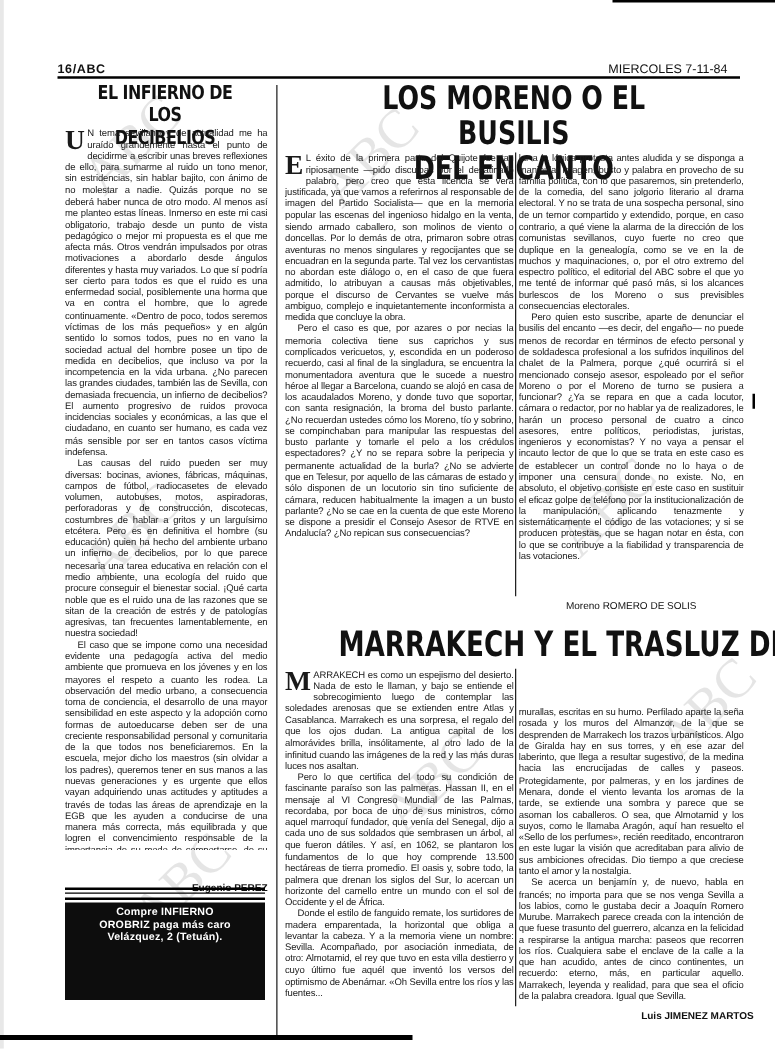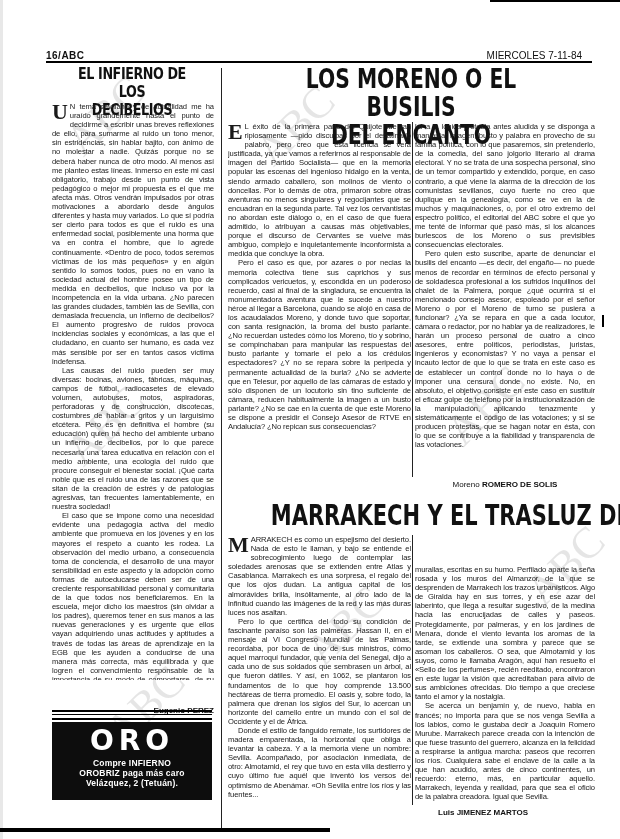--- a/index.html
+++ b/index.html
@@ -31,26 +31,26 @@
   .ad .lines { height: 10px; border-top: 2px solid #000; border-bottom: 2px solid #000; margin-bottom: 2px; position: relative; }
   .ad .lines::after { content: ""; position: absolute; left: 0; right: 0; top: 2px; height: 1px; background: #000; }
   .ad .box { background: #0d0d0d; height: 78px; text-align: center; color: #fff; padding-top: 2px; }
   .ad .oro { font-family: "DejaVu Sans", sans-serif; font-weight: bold; font-size: 28px; letter-spacing: 5px; line-height: 34px; }
   .ad .l { font-size: 8.5px; font-weight: bold; line-height: 10px; letter-spacing: 0.2px; }
 
   .h-main { position: absolute; left: 226px; top: 65px; width: 370px; text-align: center; font-family: "DejaVu Sans", sans-serif; font-weight: bold; font-size: 26px; line-height: 28px; letter-spacing: 0px; transform: scaleX(0.78); transform-origin: center top; }
   .a2c1 { position: absolute; left: 228px; top: 122px; width: 183px; height: 363px; overflow: hidden; }
   .a2c2 { position: absolute; left: 415px; top: 122px; width: 180px; height: 345px; overflow: hidden; }
   .sig2 { position: absolute; left: 415px; top: 480px; width: 180px; text-align: center; font-size: 8px; }
-  .sig2 b { font-weight: bold; }
+  .sig2 b { font-weight: normal; }
 
   .h-marr { position: absolute; left: 224px; top: 500px; width: 374px; text-align: center; font-family: "DejaVu Sans", sans-serif; font-weight: bold; font-size: 28px; line-height: 32px; transform: scaleX(0.75); transform-origin: center top; white-space: nowrap; }
   .a3c1 { position: absolute; left: 228px; top: 535px; width: 183px; height: 273px; overflow: hidden; }
   .a3c2 { position: absolute; left: 415px; top: 565px; width: 180px; height: 260px; overflow: hidden; }
-  .sig3 { position: absolute; left: 438px; top: 808px; width: 180px; text-align: left; font-size: 8px; font-weight: bold; }
+  .sig3 { position: absolute; left: 423px; top: 808px; width: 180px; text-align: right; font-size: 8px; font-weight: bold; }
 
   .wm { position: absolute; font-family: "Liberation Serif", serif; font-size: 44px; color: rgba(0,0,0,0.10); transform: rotate(-45deg); pointer-events: none; }
 </style>
 </head>
 <body>
 
 <div class="left-edge"></div>
 <div class="topbar"></div>
 
 <div class="wm" style="left:60px;top:90px;">ABC</div>
@@ -80,21 +80,20 @@
   <span class="dropcap">U</span>
   <p class="first">N tema sevillano y de actualidad me ha uraído grandemente hasta el punto de decidirme a escribir unas breves reflexiones de ello, para sumarme al ruido un tono menor, sin estridencias, sin hablar bajito, con ánimo de no molestar a nadie. Quizás porque no se deberá haber nunca de otro modo. Al menos así me planteo estas líneas. Inmerso en este mi casi obligatorio, trabajo desde un punto de vista pedagógico o mejor mi propuesta es el que me afecta más. Otros vendrán impulsados por otras motivaciones a abordarlo desde ángulos diferentes y hasta muy variados. Lo que sí podría ser cierto para todos es que el ruido es una enfermedad social, posiblemente una horma que va en contra el hombre, que lo agrede continuamente. «Dentro de poco, todos seremos víctimas de los más pequeños» y en algún sentido lo somos todos, pues no en vano la sociedad actual del hombre posee un tipo de medida en decibelios, que incluso va por la incompetencia en la vida urbana. ¿No parecen las grandes ciudades, también las de Sevilla, con demasiada frecuencia, un infierno de decibelios? El aumento progresivo de ruidos provoca incidencias sociales y económicas, a las que el ciudadano, en cuanto ser humano, es cada vez más sensible por ser en tantos casos víctima indefensa.</p>
   <p>Las causas del ruido pueden ser muy diversas: bocinas, aviones, fábricas, máquinas, campos de fútbol, radiocasetes de elevado volumen, autobuses, motos, aspiradoras, perforadoras y de construcción, discotecas, costumbres de hablar a gritos y un larguísimo etcétera. Pero es en definitiva el hombre (su educación) quien ha hecho del ambiente urbano un infierno de decibelios, por lo que parece necesaria una tarea educativa en relación con el medio ambiente, una ecología del ruido que procure conseguir el bienestar social. ¡Qué carta noble que es el ruido una de las razones que se sitan de la creación de estrés y de patologías agresivas, tan frecuentes lamentablemente, en nuestra sociedad!</p>
   <p>El caso que se impone como una necesidad evidente una pedagogía activa del medio ambiente que promueva en los jóvenes y en los mayores el respeto a cuanto les rodea. La observación del medio urbano, a consecuencia toma de conciencia, el desarrollo de una mayor sensibilidad en este aspecto y la adopción como formas de autoeducarse deben ser de una creciente responsabilidad personal y comunitaria de la que todos nos beneficiaremos. En la escuela, mejor dicho los maestros (sin olvidar a los padres), queremos tener en sus manos a las nuevas generaciones y es urgente que ellos vayan adquiriendo unas actitudes y aptitudes a través de todas las áreas de aprendizaje en la EGB que les ayuden a conducirse de una manera más correcta, más equilibrada y que logren el convencimiento responsable de la importancia de su modo de comportarse, de su conducta personal, para ir logrando una vida urbana más sana, menos agresiva e indefectiblemente más propia del hombre. O sería, al final, todos acabamos en este infierno de decibelios.</p>
 </div>
 <div class="sig1">Eugenio PEREZ</div>
 
 <div class="ad">
   <div class="lines"></div>
   <div class="box">
-    <div class="oro">ORO</div>
     <div class="l">Compre INFIERNO</div>
     <div class="l">OROBRIZ paga más caro</div>
     <div class="l">Velázquez, 2 (Tetuán).</div>
   </div>
 </div>
 
 <div class="h-main">
   <div>LOS MORENO O EL BUSILIS</div>
   <div>DEL ENCANTO</div>
 </div>

